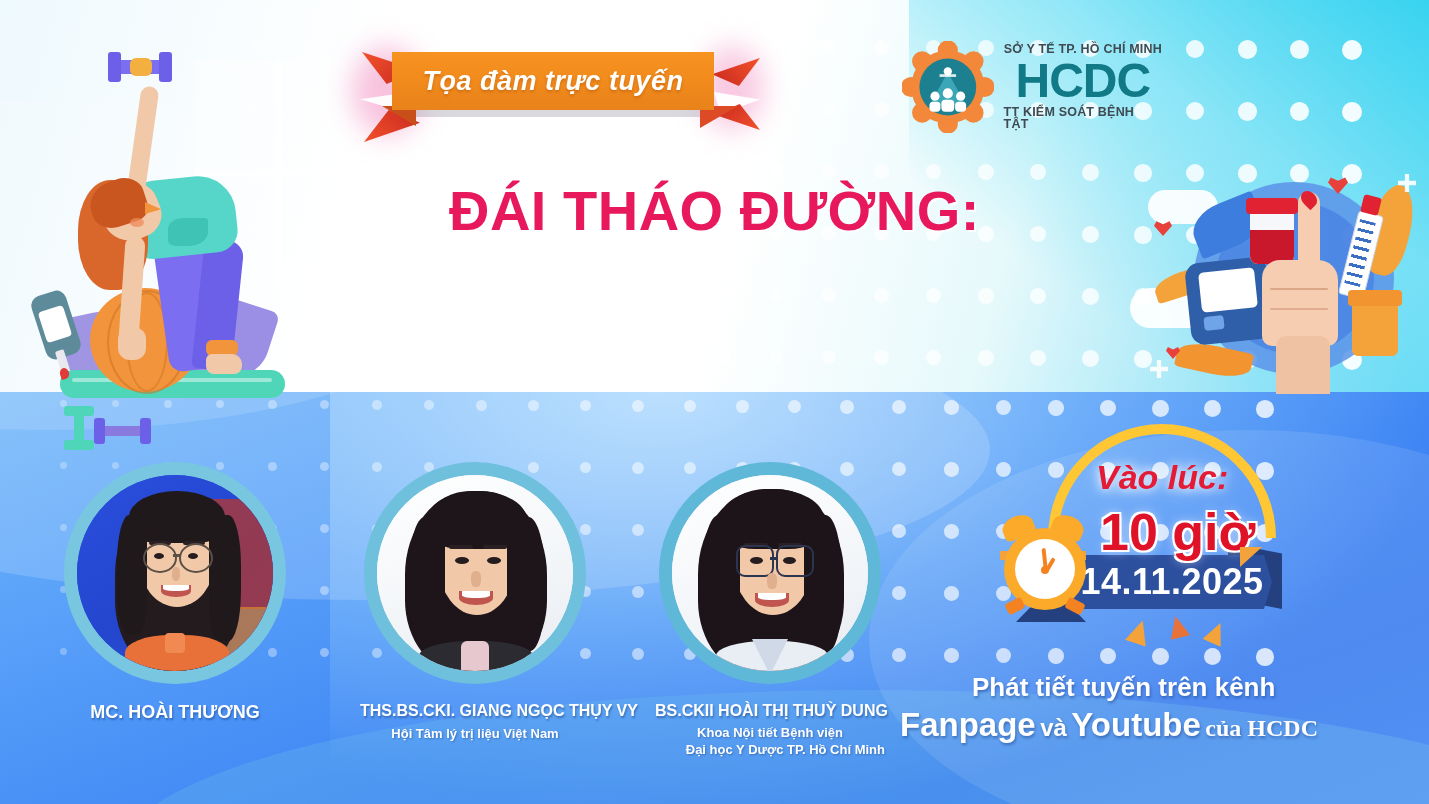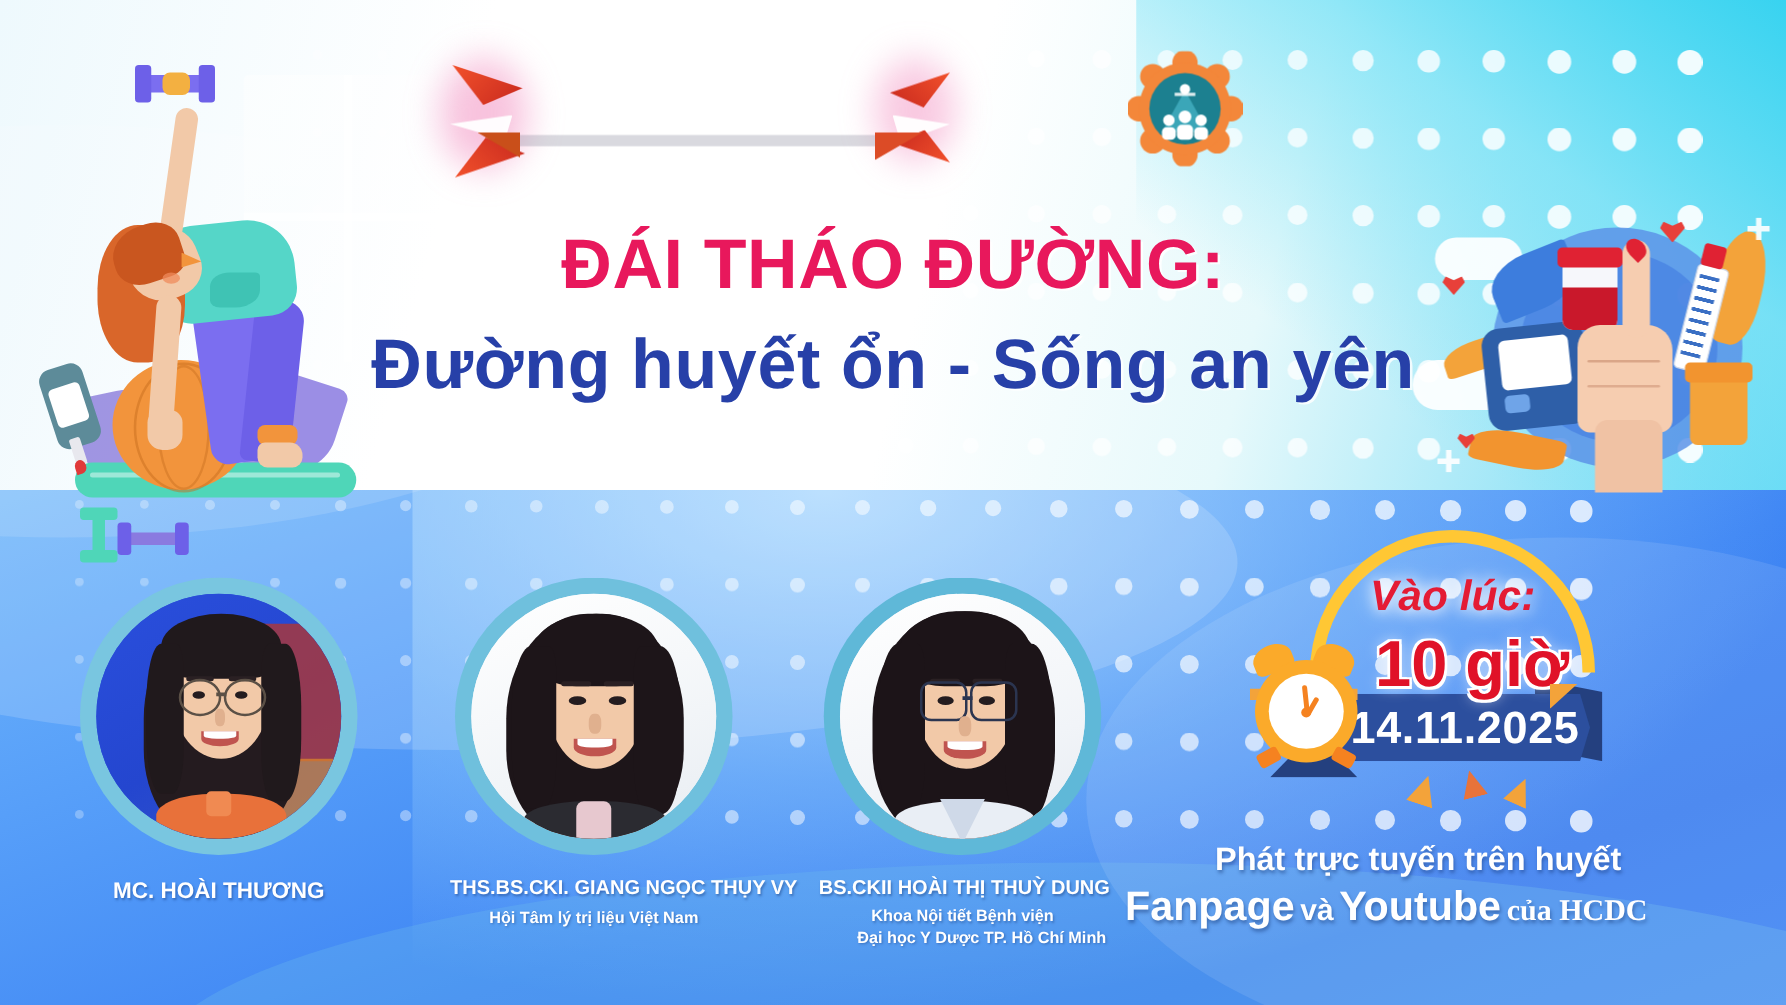--- a/index.html
+++ b/index.html
@@ -485,20 +485,23 @@
   <div class="tri" style="left:362px;top:52px;width:56px;height:32px;background:linear-gradient(135deg,#f2512c,#c8291e);clip-path:polygon(0 0,100% 58%,44% 100%);"></div>
   <div class="tri" style="left:360px;top:92px;width:50px;height:20px;background:#fff;clip-path:polygon(0 36%,100% 0,88% 100%);opacity:.95;"></div>
   <div class="tri" style="left:364px;top:110px;width:56px;height:32px;background:linear-gradient(45deg,#f2512c,#c8291e);clip-path:polygon(0 100%,100% 40%,44% 0);"></div>
   <div class="tri" style="left:712px;top:58px;width:48px;height:28px;background:linear-gradient(225deg,#f2512c,#c8291e);clip-path:polygon(100% 0,0 58%,56% 100%);"></div>
   <div class="tri" style="left:714px;top:92px;width:46px;height:22px;background:#fff;clip-path:polygon(100% 34%,0 0,14% 100%);opacity:.95;"></div>
   <div class="tri" style="left:714px;top:104px;width:46px;height:26px;background:linear-gradient(315deg,#f2512c,#c8291e);clip-path:polygon(100% 100%,0 40%,56% 0);"></div>
 
   <div class="ribbon-shadow"></div>
   <div class="ribbon-fold-l"></div>
   <div class="ribbon-fold-r"></div>
+  <div class="ribbon">
+    <span class="ribbon-text">Tọa đàm trực tuyến</span>
+  </div>
 
   <div class="logo-wrap">
     <svg width="92" height="92" viewBox="0 0 100 100">
       <g fill="#F3873A">
         <circle cx="50" cy="10" r="11"></circle>
           <circle cx="78" cy="22" r="11"></circle>
         <circle cx="90" cy="50" r="11"></circle>
           <circle cx="78" cy="78" r="11"></circle>
         <circle cx="50" cy="90" r="11"></circle>
           <circle cx="22" cy="78" r="11"></circle>
@@ -512,24 +515,28 @@
       <path d="M41 36 h18 v3 h-18 z" fill="#fff" opacity=".85"></path>
       <g fill="#fff">
         <circle cx="36" cy="60" r="5"></circle>
           <rect x="30" y="66" width="12" height="11" rx="4"></rect>
         <circle cx="50" cy="57" r="5.5"></circle>
           <rect x="43" y="64" width="14" height="13" rx="4"></rect>
         <circle cx="64" cy="60" r="5"></circle>
           <rect x="58" y="66" width="12" height="11" rx="4"></rect>
       </g>
     </svg>
+    <div class="logo-text">
+      <div class="logo-l1">SỞ Y TẾ TP. HỒ CHÍ MINH</div>
+      <div class="logo-l2">HCDC</div>
+      <div class="logo-l3">TT KIỂM SOÁT BỆNH TẬT</div>
+    </div>
   </div>
 
   <div class="title1">ĐÁI THÁO ĐƯỜNG:</div>
-  <div class="title2">Đường huyết ổn - Sống an yên</div>
 
   <div class="speaker" style="left:60px;top:462px;width:230px;">
     <div class="ring" style="width:222px;height:222px;margin:0 auto;background:#79c6e0;">
       <div class="photo" style="width:196px;height:196px;background:#2848d8;">
         <div class="f-bg" style="background:linear-gradient(150deg,#2a4fdd 0%,#2446cf 55%,#3355c8 100%);"></div>
         <div class="sh" style="left:120px;top:24px;width:76px;height:110px;background:#b8352a;opacity:.75;border-radius:6px;"></div>
         <div class="sh" style="left:130px;top:132px;width:66px;height:64px;background:#e08a2a;opacity:.7;"></div>
         <div class="f-hairback" style="left:38px;top:18px;width:124px;height:178px;"></div>
         <div class="f-skin" style="left:62px;top:36px;width:76px;height:96px;"></div>
         <div class="f-hair" style="left:52px;top:16px;width:96px;height:52px;border-radius:50% 50% 30% 30%;"></div>
@@ -630,21 +637,21 @@
     <div class="clock-hand" style="left:48px;top:32px;width:4px;height:24px;transform:rotate(-6deg);"></div>
     <div class="sh" style="left:45px;top:50px;width:8px;height:8px;background:#f58220;border-radius:50%;"></div>
     <div class="foot" style="left:10px;top:84px;width:18px;height:12px;transform:rotate(-28deg);"></div>
     <div class="foot" style="left:70px;top:84px;width:18px;height:12px;transform:rotate(28deg);"></div>
   </div>
 
   <div class="tri" style="left:1128px;top:620px;width:22px;height:24px;background:#f3a33a;clip-path:polygon(50% 0,100% 100%,0 100%);transform:rotate(18deg);"></div>
   <div class="tri" style="left:1168px;top:616px;width:20px;height:22px;background:#e8733a;clip-path:polygon(50% 0,100% 100%,0 100%);transform:rotate(-14deg);"></div>
   <div class="tri" style="left:1206px;top:622px;width:20px;height:22px;background:#f3a33a;clip-path:polygon(50% 0,100% 100%,0 100%);transform:rotate(24deg);"></div>
 
-  <div class="bc1" style="left:972px;top:672px;">Phát trực tuyến trên huyết</div>
+  <div class="bc1" style="left:972px;top:672px;">Phát tiết tuyến trên kênh</div>
   <div class="bc2" style="left:900px;top:706px;">
     <span style="font-size:33px;">Fanpage</span>
     <span style="font-size:24px;">và</span>
     <span style="font-size:33px;">Youtube</span>
     <span style="font-size:24px;font-family:Liberation Serif, serif;">của HCDC</span>
   </div>
 
 </div>
 
 </body></html>

